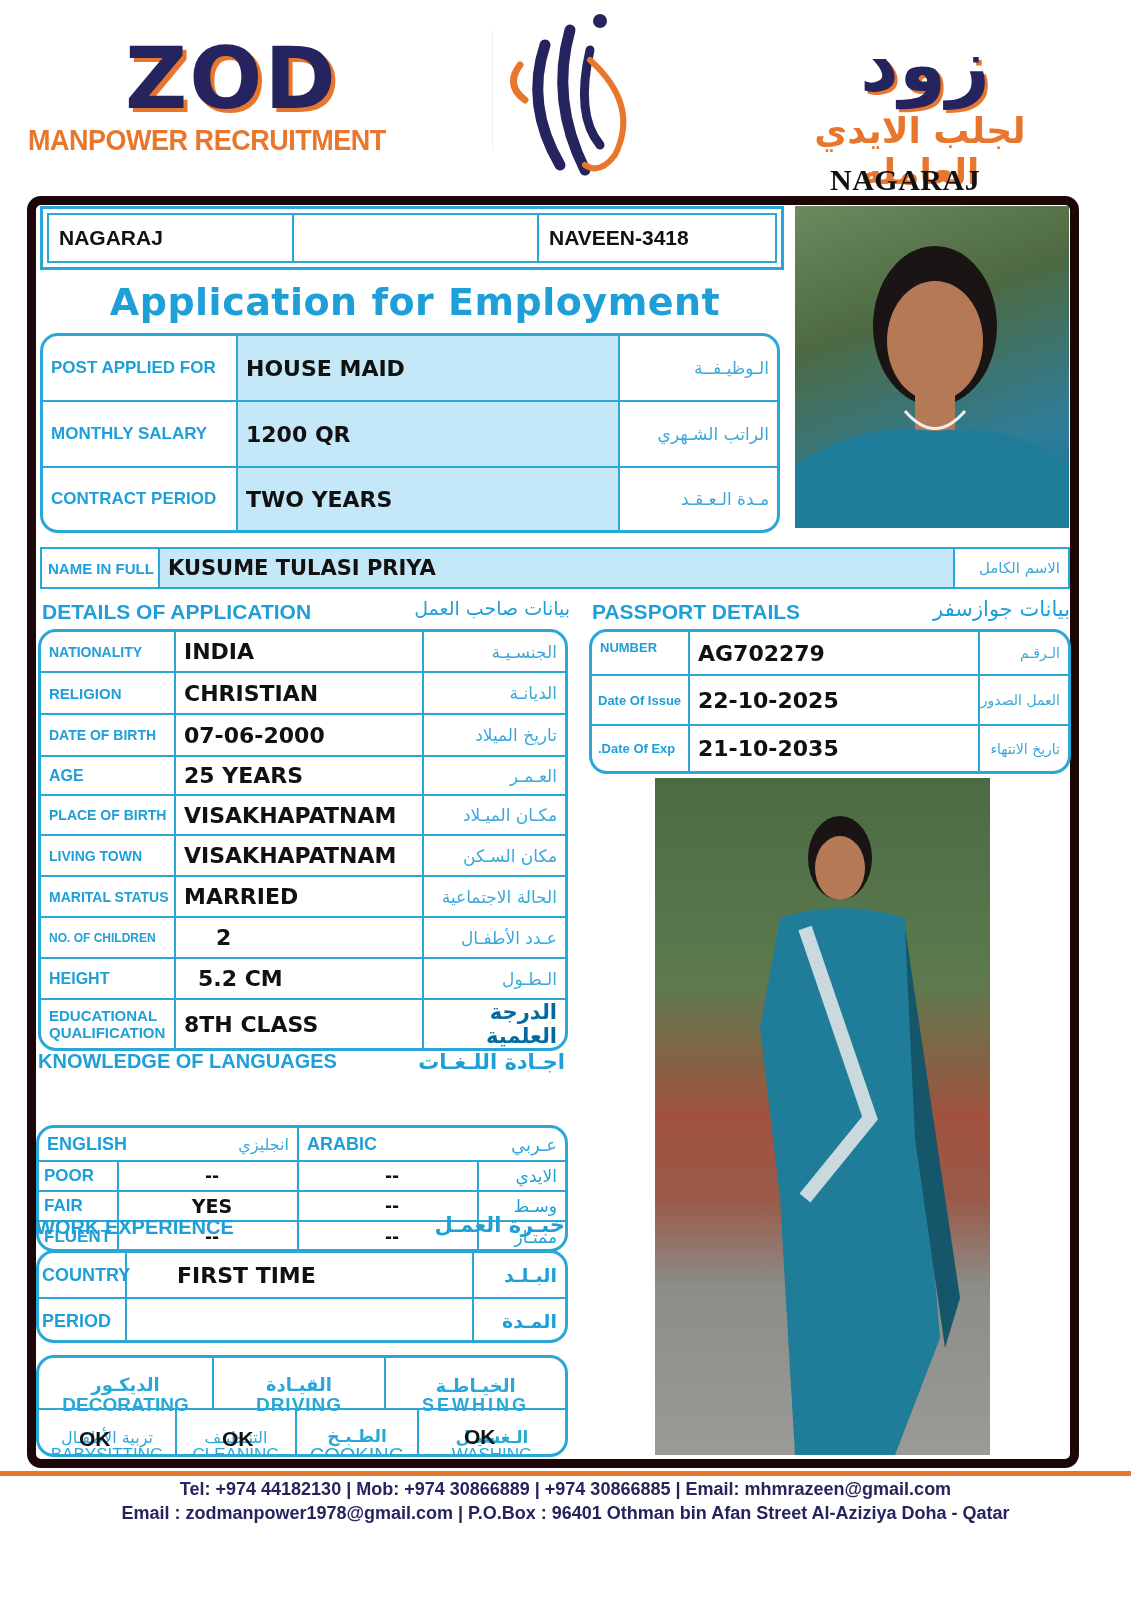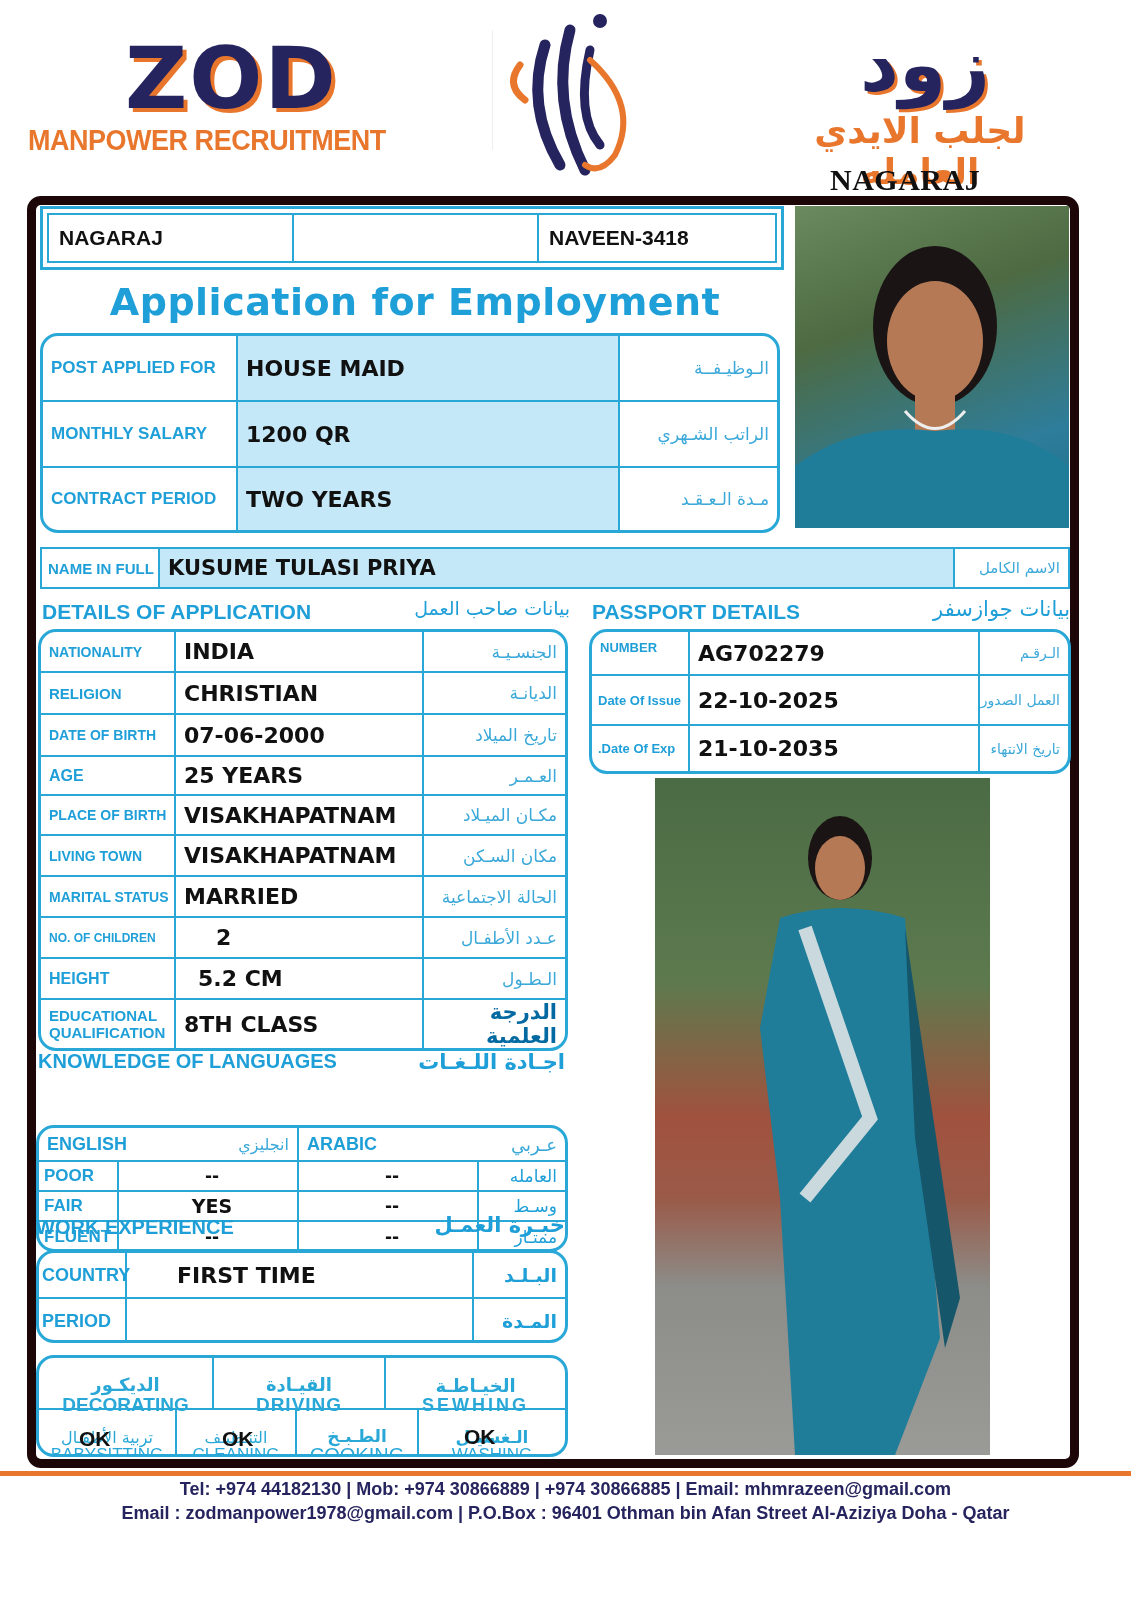--- a/index.html
+++ b/index.html
@@ -211,21 +211,21 @@
     </div>
     <div class="c" style="flex:1; justify-content:space-between; padding:0 8px">
       <span class="lbl" style="padding:0; font-size:18px">ARABIC</span>
       <span class="ar" style="padding:0; font-size:18px; color:#3aa8d8">عـربي</span>
     </div>
   </div>
   <div class="row" style="height:30px">
     <div class="c lbl" style="width:80px; font-size:17px; padding-left:5px">POOR</div>
     <div class="c val" style="width:180px; justify-content:center; font-size:17px">--</div>
     <div class="c val" style="width:180px; justify-content:center; font-size:17px">--</div>
-    <div class="c ar" style="flex:1; color:#1f9fd8; font-size:17px">العامله</div>
+    <div class="c ar" style="flex:1; color:#1f9fd8; font-size:17px">الايدي</div>
   </div>
   <div class="row" style="height:30px">
     <div class="c lbl" style="width:80px; font-size:17px; padding-left:5px">FAIR</div>
     <div class="c val" style="width:180px; justify-content:center; font-size:19px">YES</div>
     <div class="c val" style="width:180px; justify-content:center; font-size:17px">--</div>
     <div class="c ar" style="flex:1; color:#1f9fd8; font-size:17px">وسـط</div>
   </div>
   <div class="row" style="flex:1; height:30px">
     <div class="c lbl" style="width:80px; font-size:17px; padding-left:5px">FLUENT</div>
     <div class="c val" style="width:180px; justify-content:center; font-size:17px">--</div>

